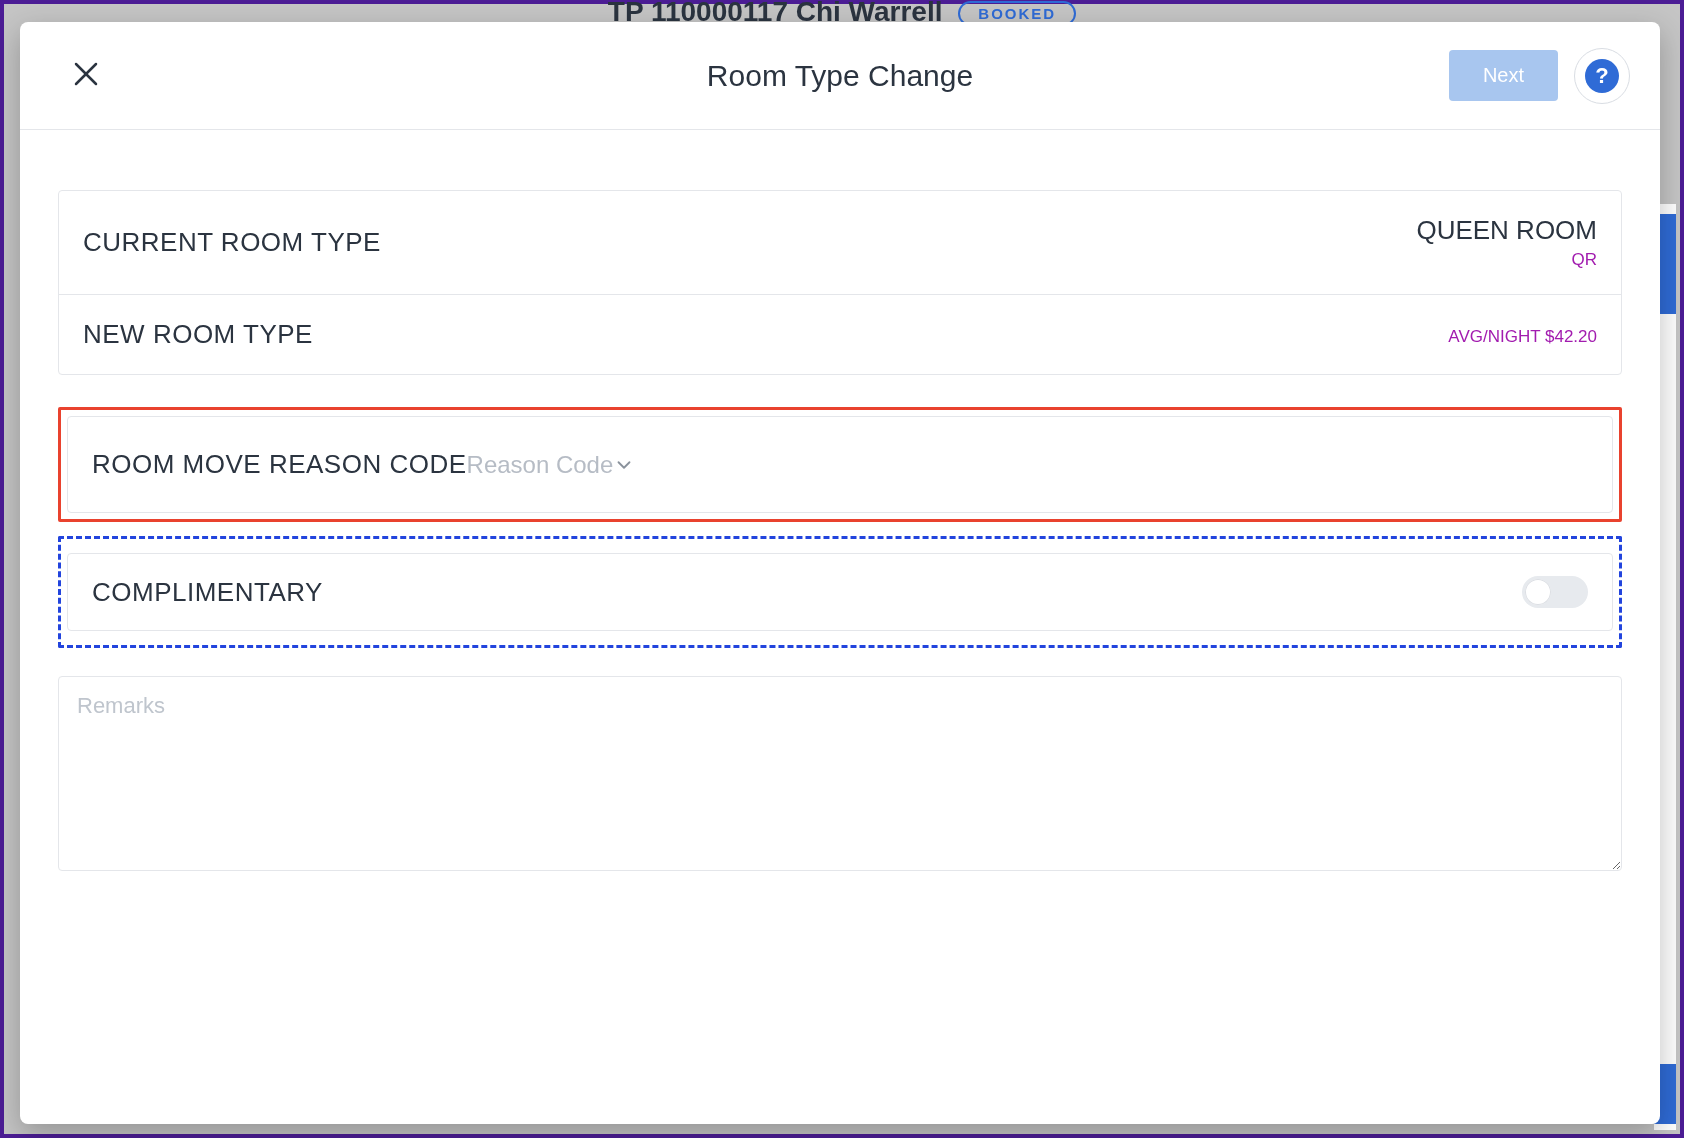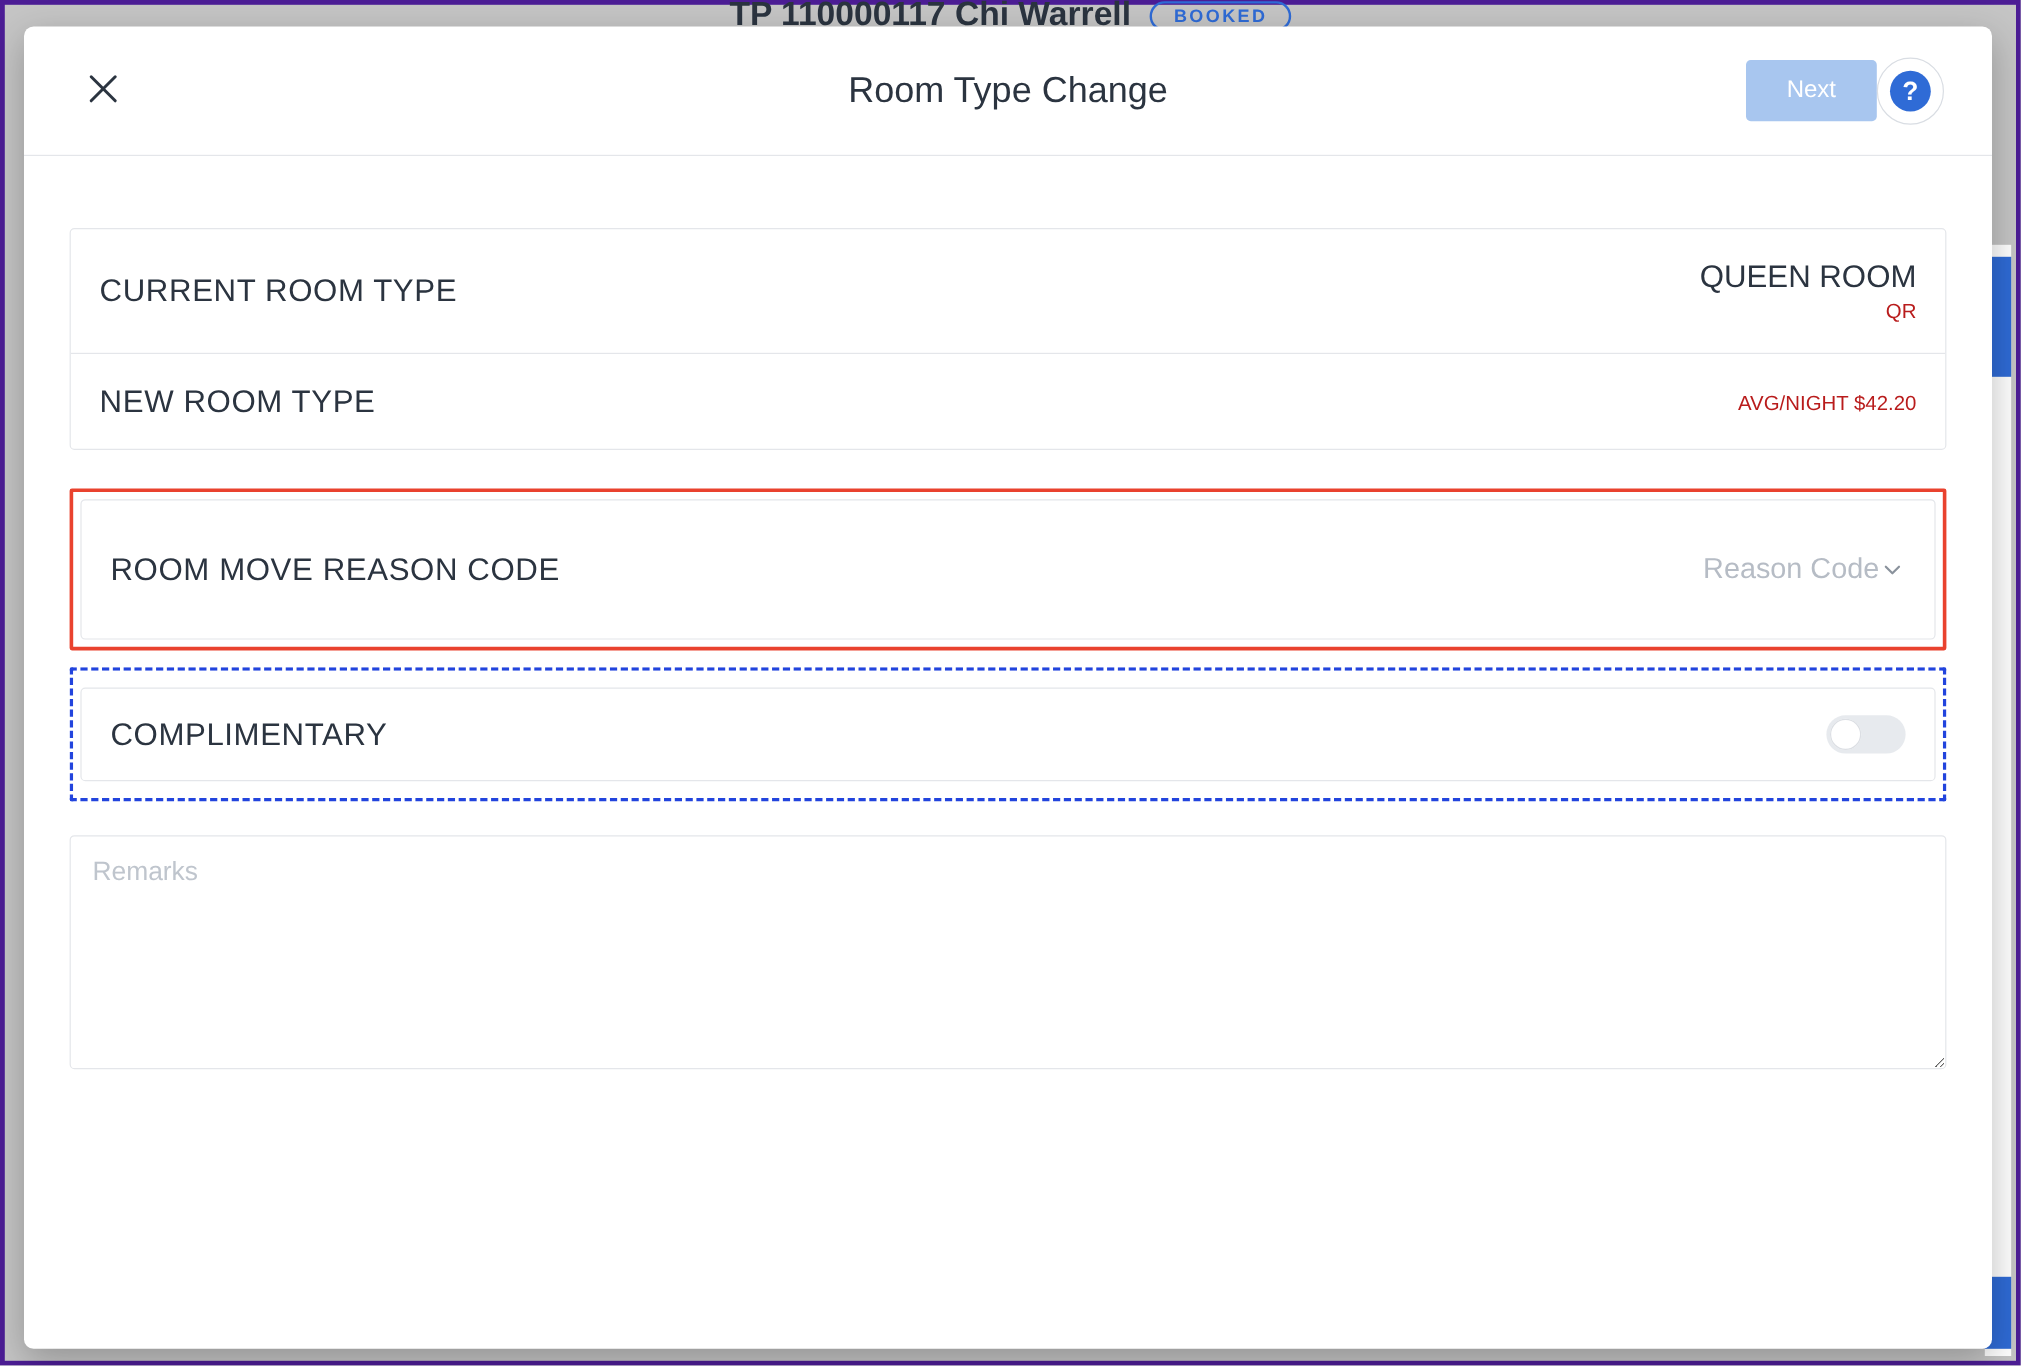--- a/index.html
+++ b/index.html
@@ -87,23 +87,24 @@
     left: 46px; top: 50%; transform: translateY(-50%);
     width: 40px; height: 40px;
     display: flex; align-items: center; justify-content: center;
     color: #2b3440;
     cursor: pointer;
     background: none; border: none;
   }
   .close-btn svg { width: 30px; height: 30px; }
   .hdr-right {
     position: absolute;
-    right: 40px; top: 50%; transform: translateY(-50%);
-    display: flex;
-    align-items: center;
+    right: 30px; top: 50%; transform: translateY(-50%);
+    display: flex;
+    align-items: center;
+    gap: 16px;
   }
   .next-btn {
     background: #a8c6ef;
     color: #ffffff;
     border: none;
     border-radius: 4px;
     font-size: 20px;
     padding: 14px 34px;
     cursor: pointer;
   }
@@ -149,38 +150,37 @@
   }
   .row-value {
     text-align: right;
   }
   .row-value .v-main {
     font-size: 26px;
     color: #2b3440;
   }
   .row-value .v-sub {
     font-size: 17px;
-    color: #b91c1c;
+    color: #a21caf;
     margin-top: 4px;
     text-align: right;
   }
 
   .reason-wrap {
     margin-top: 32px;
     border: 3px solid #e9422e;
     border-radius: 2px;
     padding: 6px;
   }
   .reason-row {
     border: 1px solid #e4e6ea;
     border-radius: 4px;
     display: flex;
     align-items: center;
-    justify-content: space-between;
-    padding: 42px 24px;
+    padding: 32px 24px;
     cursor: pointer;
   }
   .select-hint {
     display: flex;
     align-items: center;
     gap: 0;
     color: #b6bcc5;
     font-size: 24px;
   }
   .chev svg { width: 22px; height: 22px; display:block; }

